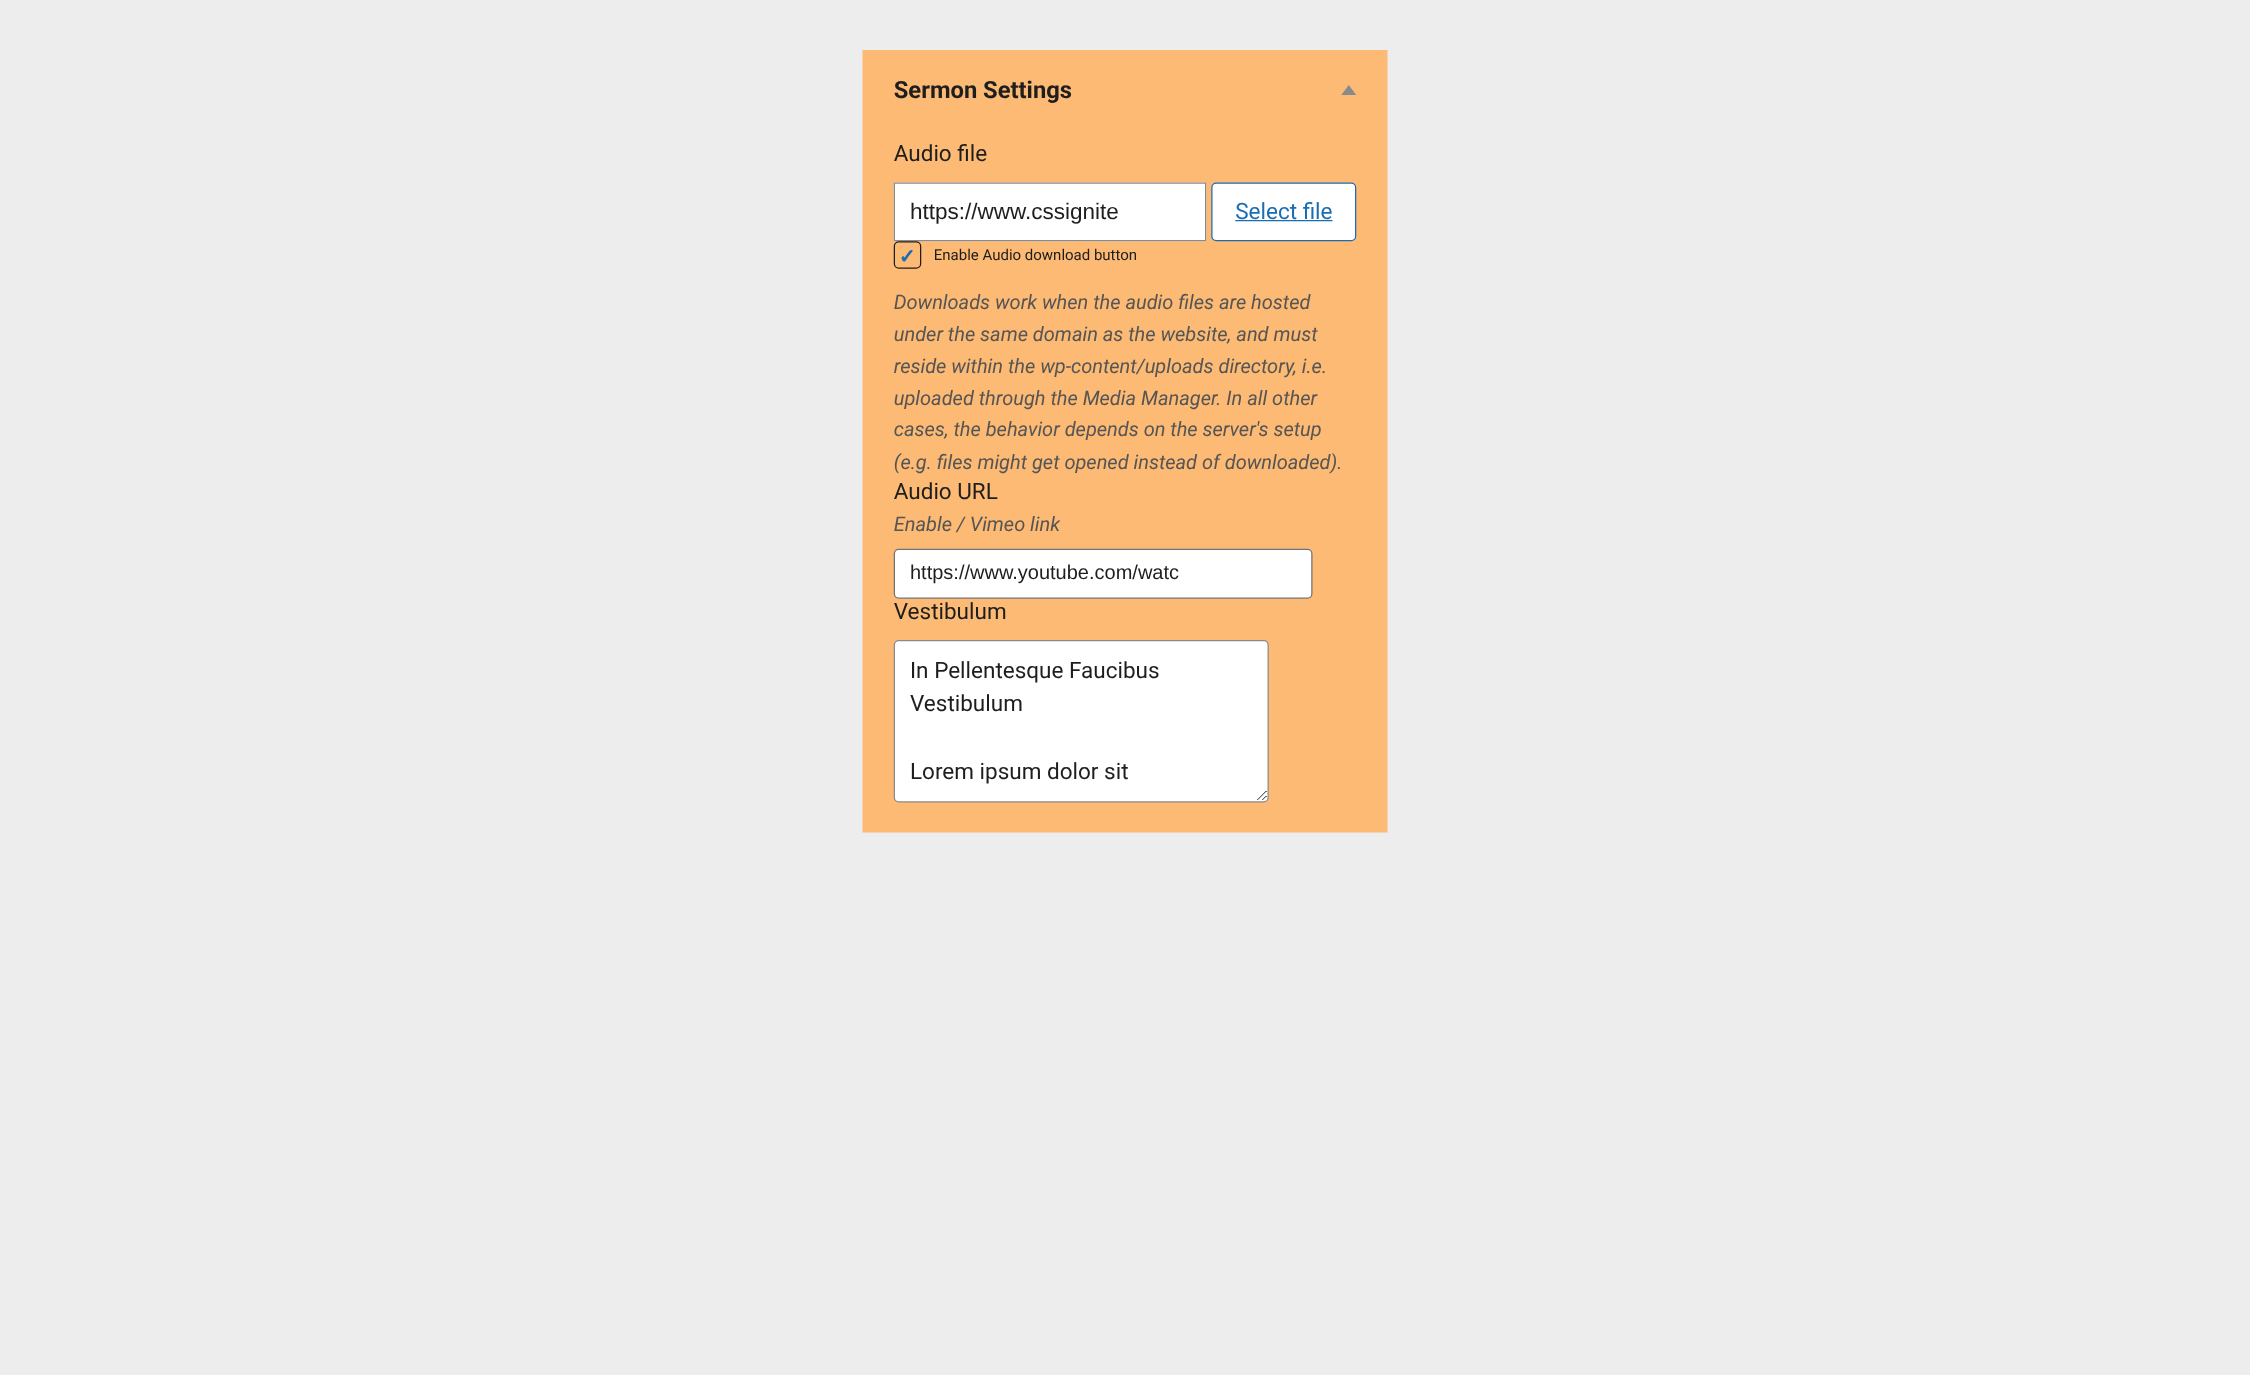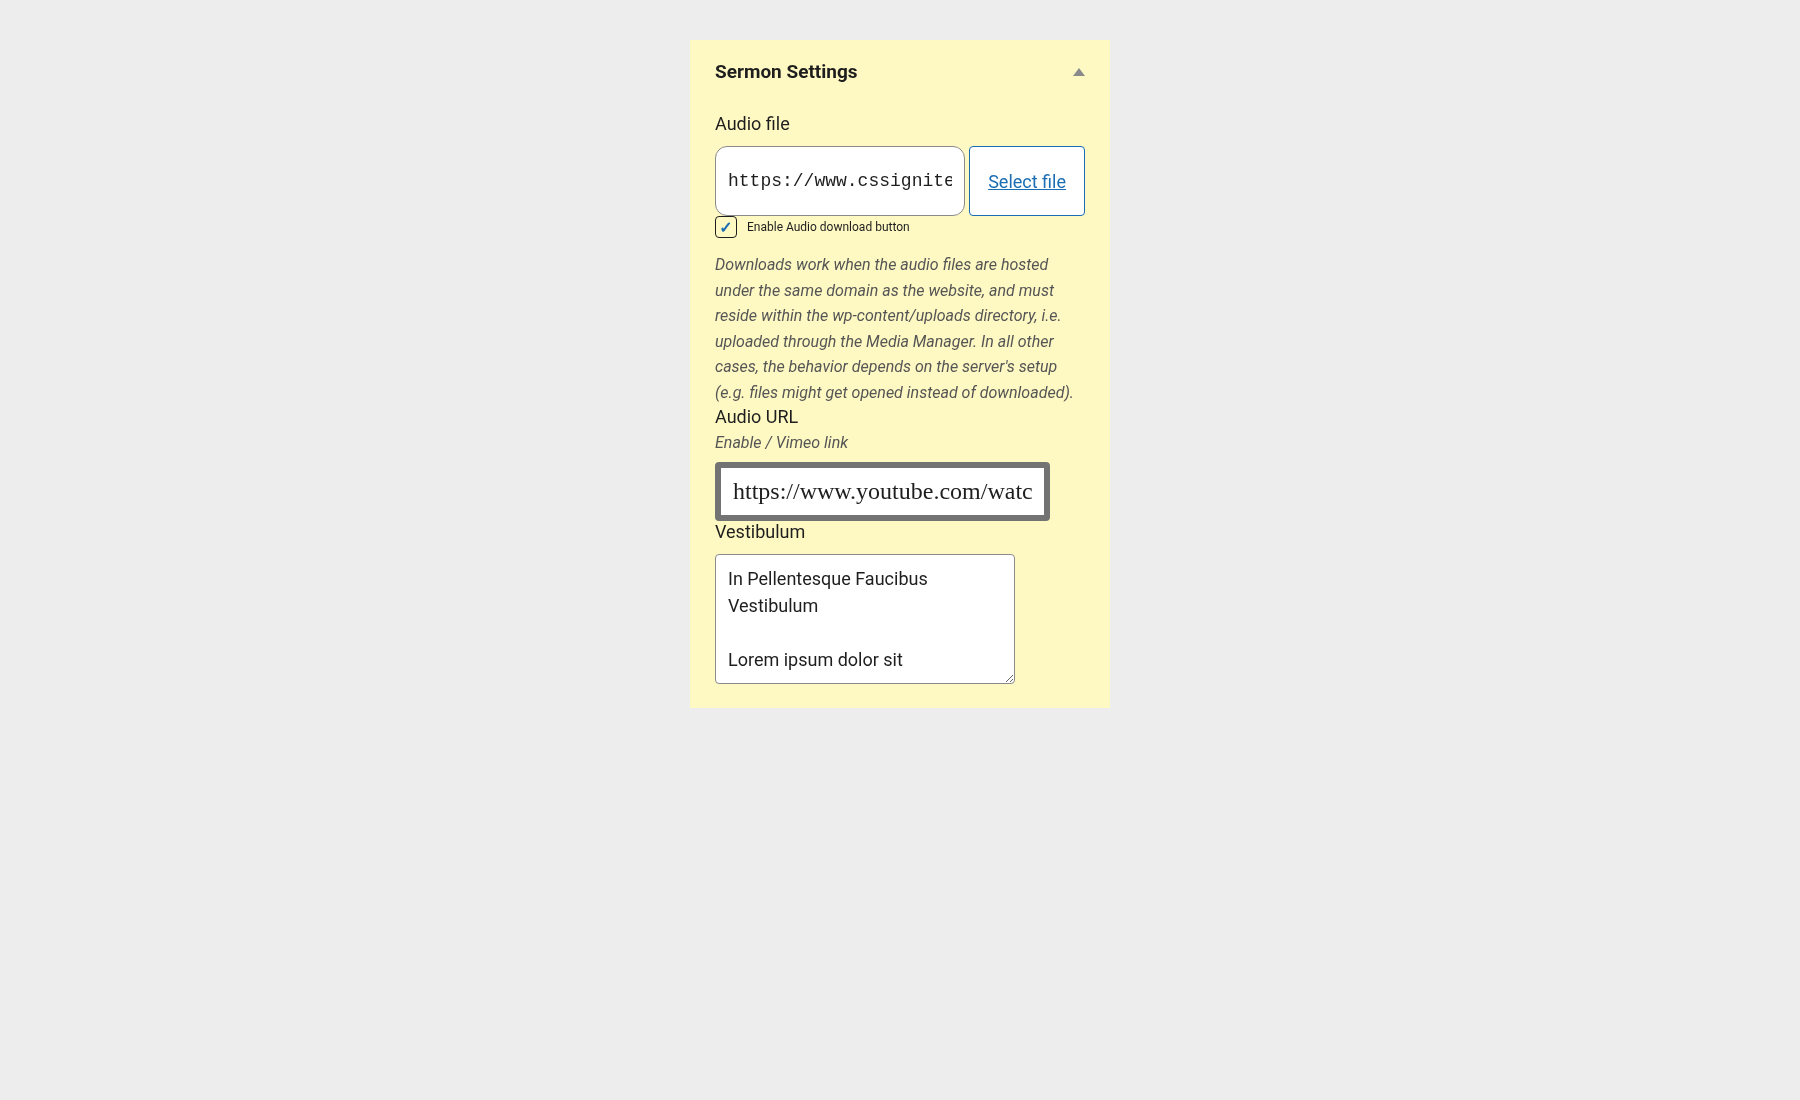--- a/index.html
+++ b/index.html
@@ -11,21 +11,21 @@
       background: #ededed;
       font-family: -apple-system, BlinkMacSystemFont, "Segoe UI", Roboto, "Helvetica Neue", Arial, sans-serif;
       display: flex;
       justify-content: center;
       align-items: flex-start;
       min-height: 1100px;
       width: 1800px;
       padding-top: 40px;
     }
     .panel {
-      background: #fef9c3;
+      background: #fdba74;
       width: 420px;
       padding: 20px 25px;
     }
     .panel-header {
       display: flex;
       justify-content: space-between;
       align-items: center;
       margin-bottom: 30px;
     }
     .panel-title {
@@ -56,39 +56,39 @@
       margin-bottom: 10px;
       margin-top: -6px;
     }
     .input-row {
       display: flex;
       gap: 0;
     }
     .text-input {
       flex: 1;
       border: 1px solid #8a8a8a;
-      border-radius: 12px;
-      padding: 24px 12px;
+      border-radius: 0;
+      padding: 12px 12px;
       font-size: 18px;
       color: #1e1e1e;
       outline: none;
-      font-family: Liberation Mono, monospace;
+      font-family: Liberation Sans, sans-serif;
       min-width: 0;
       overflow: hidden;
       white-space: nowrap;
     }
     .text-input-full {
       width: 100%;
-      border: 6px solid #737373;
+      border: 1px solid #737373;
       border-radius: 4px;
       padding: 10px 12px;
-      font-size: 24px;
+      font-size: 16px;
       color: #1e1e1e;
       outline: none;
-      font-family: Liberation Serif, serif;
+      font-family: Liberation Sans, sans-serif;
       overflow: hidden;
       white-space: nowrap;
     }
     .select-btn {
       border: 1px solid #1a6db3;
       background: #ffffff;
       color: #1a6db3;
       border-radius: 4px;
       padding: 10px 18px;
       font-size: 18px;

